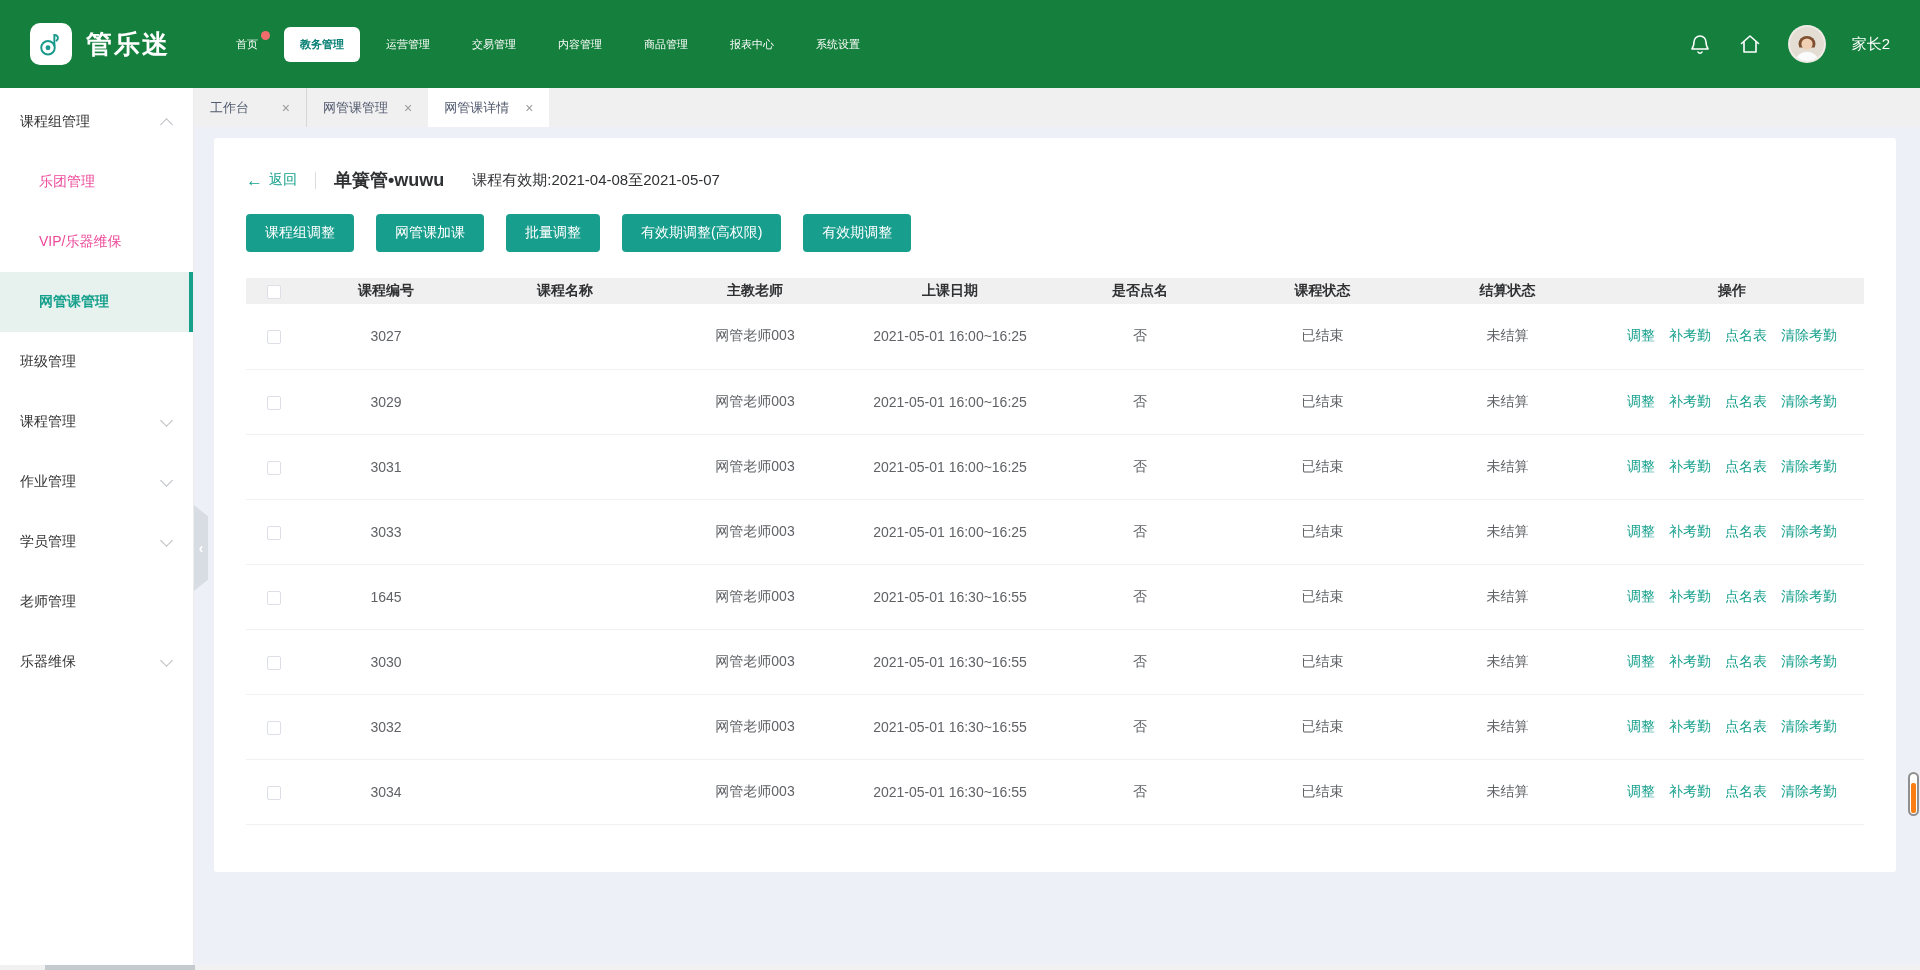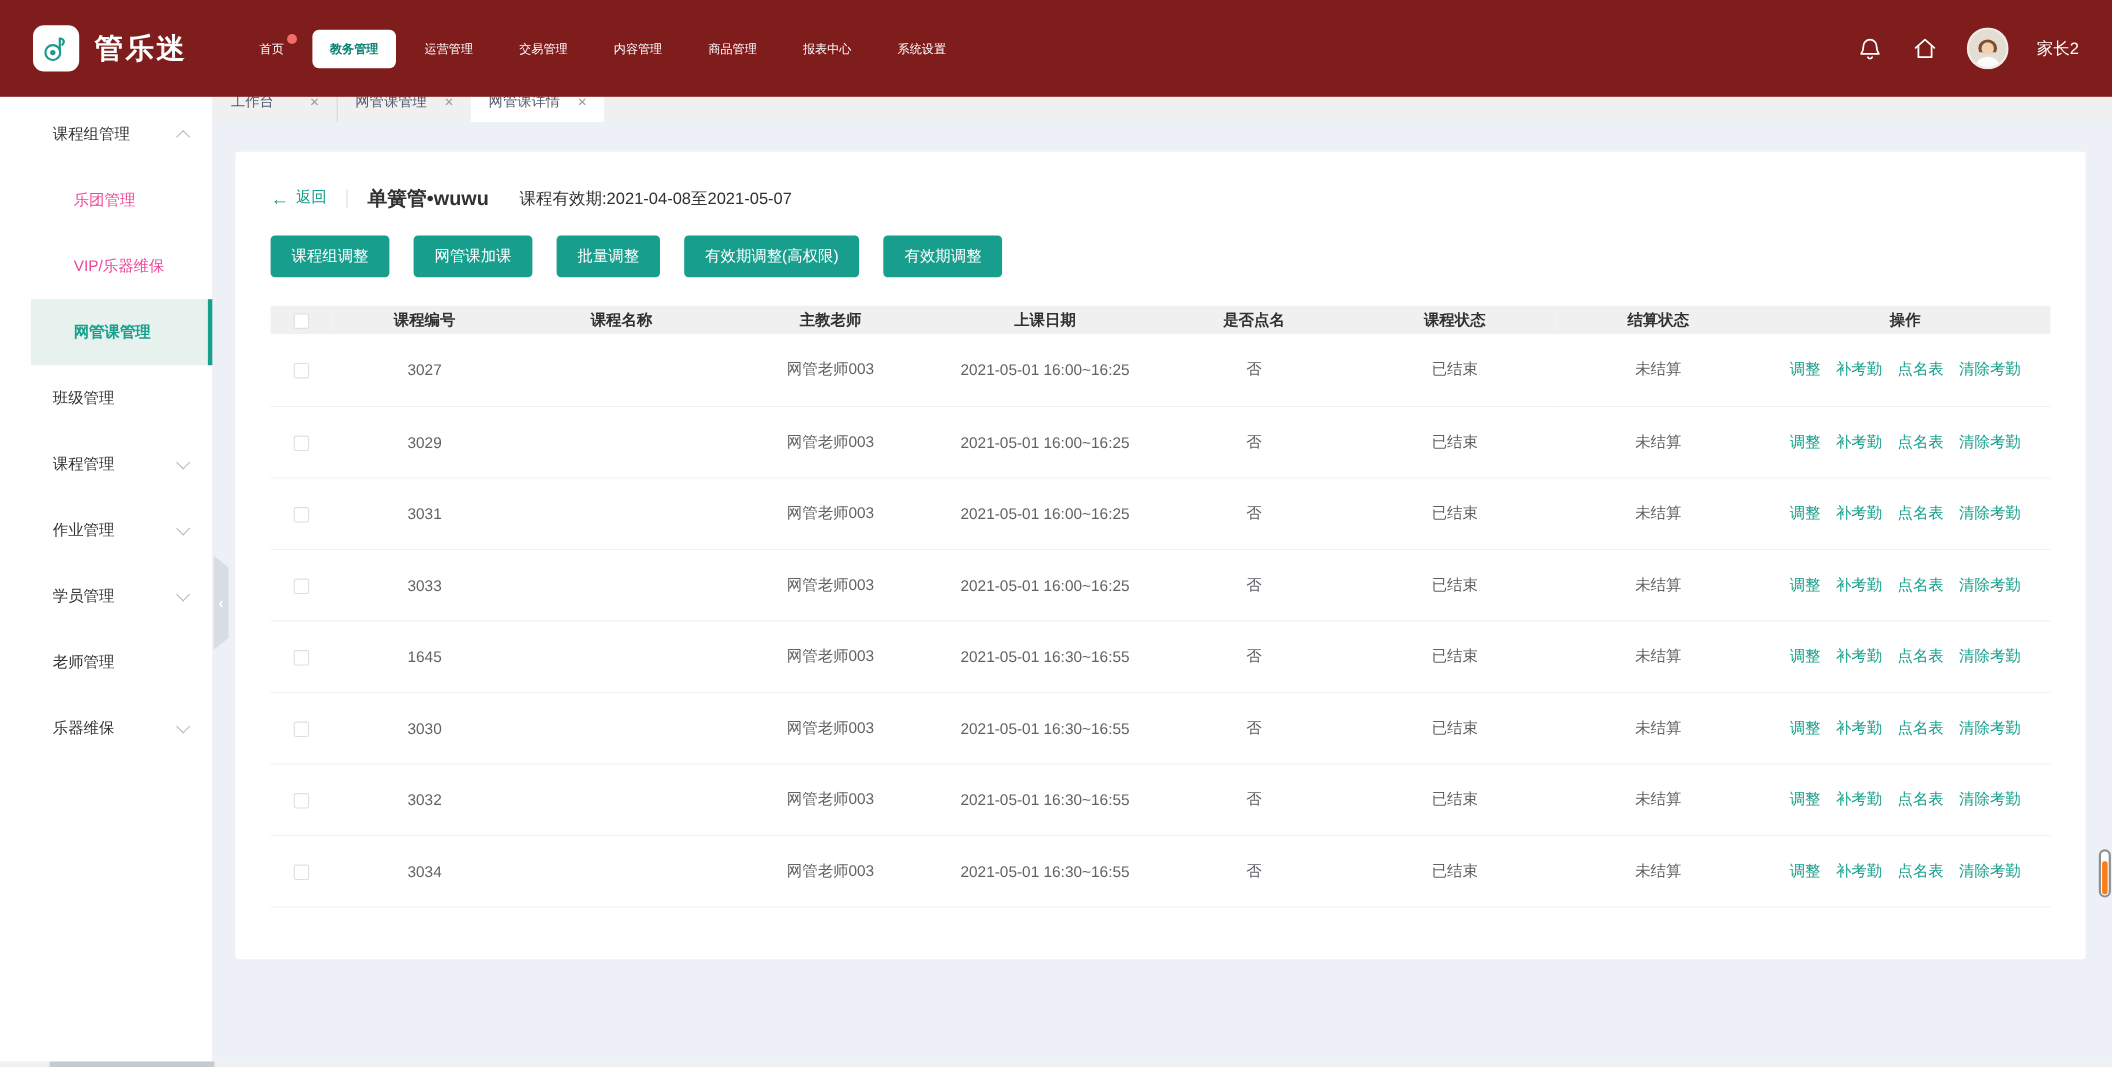--- a/index.html
+++ b/index.html
@@ -1,59 +1,59 @@
 <!DOCTYPE html>
 <html><head>
 <meta charset="utf-8">
 <style>
   * { margin:0; padding:0; box-sizing:border-box; }
   html,body { width:1920px; height:970px; overflow:hidden;
     font-family:"Liberation Sans","DejaVu Sans",sans-serif; background:#edf0f7; }
 
   
   .header { position:absolute; left:0; top:0; width:1920px; height:88px;
-    background:#7f1d1d; display:flex; align-items:center; z-index:5; }
+    background:#15803d; display:flex; align-items:center; z-index:5; }
   .logo-wrap { margin-left:30px; display:flex; align-items:center; gap:14px; }
   .logo-box { width:42px; height:42px; background:#fff; border-radius:10px;
     display:flex; align-items:center; justify-content:center; }
   .brand-name { color:#fff; font-size:26px; font-weight:bold; letter-spacing:2px; }
   .main-nav { margin-left:50px; display:flex; align-items:center; gap:10px; }
   .nav-item { position:relative; color:#fff; font-size:11px; padding:10px 16px;
     border-radius:6px; cursor:pointer; white-space:nowrap; }
   .nav-item.active { background:#fff; color:#0b8276; font-weight:bold; }
   .nav-dot { position:absolute; top:4px; right:4px; width:9px; height:9px;
     border-radius:50%; background:#f56c6c; }
   .header-right { margin-left:auto; margin-right:30px; display:flex;
     align-items:center; gap:26px; }
   .hicon { width:24px; height:24px; display:block; }
   .avatar { width:38px; height:38px; border-radius:50%; overflow:hidden;
     background:#e8e2da; border:2px solid #ffffff55; }
   .user-name { color:#fff; font-size:15px; }
 
   
   .sidebar { position:absolute; left:0; top:88px; width:194px; bottom:0;
-    background:#fff; border-right:1px solid #ececec; padding-top:4px; z-index:4;padding-left:28px; }
+    background:#fff; border-right:1px solid #ececec; padding-top:4px; z-index:4; }
   .side-item { position:relative; height:60px; display:flex; align-items:center;
     font-size:14px; color:#333; cursor:pointer; padding-left:20px; }
   .side-item.lvl2 { padding-left:39px; color:#ec4899; }
   .side-item.active { background:#e7f2ef; color:#17a08c; font-weight:bold; }
   .side-item.active::after { content:""; position:absolute; right:0; top:0;
     bottom:0; width:4px; background:#17a08c; }
   .chev { position:absolute; right:22px; width:9px; height:9px;
     border-right:1.5px solid #b6b9c0; border-bottom:1.5px solid #b6b9c0; }
   .chev.down { transform:rotate(45deg); margin-top:-4px; }
   .chev.up { transform:rotate(-135deg); margin-top:4px; }
   .collapse-handle { position:absolute; left:194px; top:505px; width:14px;
     height:86px; background:#d8dce3; z-index:6;
     clip-path:polygon(0 0,100% 13%,100% 87%,0 100%);
     display:flex; align-items:center; justify-content:center;
     color:#fff; font-size:14px; font-weight:bold; cursor:pointer; }
 
   
-  .tab-bar { position:absolute; left:194px; top:72px; right:0; height:39px;
+  .tab-bar { position:absolute; left:194px; top:88px; right:0; height:39px;
     background:#f0f0f0; display:flex; align-items:stretch; }
   .tab { min-width:112px; padding:0 16px; display:flex; align-items:center;
     justify-content:space-between; gap:16px; font-size:13px; color:#515a6e;
     cursor:pointer; white-space:nowrap; }
   .tab.divided { border-left:1px solid #d6d6d6; }
   .tab.active { background:#fff; }
   .tab-close { color:#9a9a9a; font-size:14px; line-height:1; cursor:pointer; }
 
   
   .content { position:absolute; left:194px; top:127px; right:0; bottom:0;

